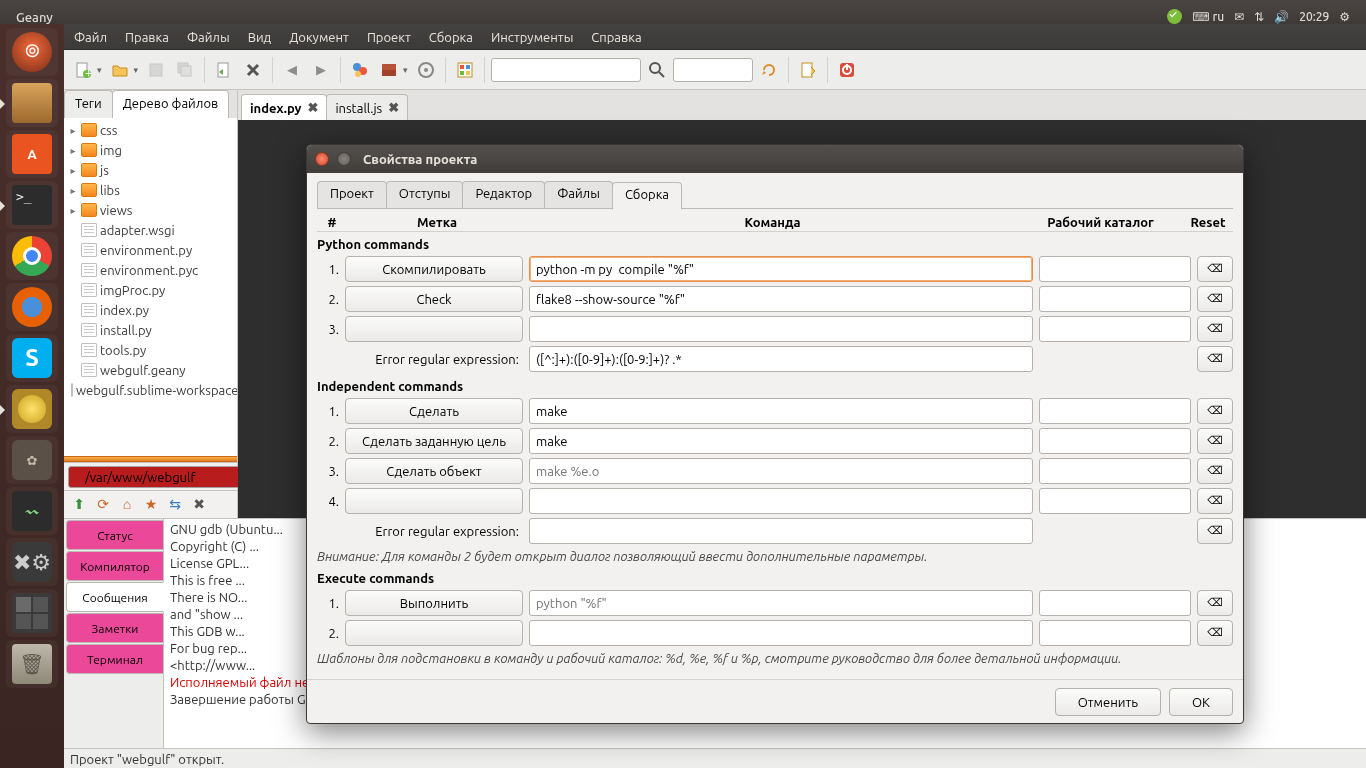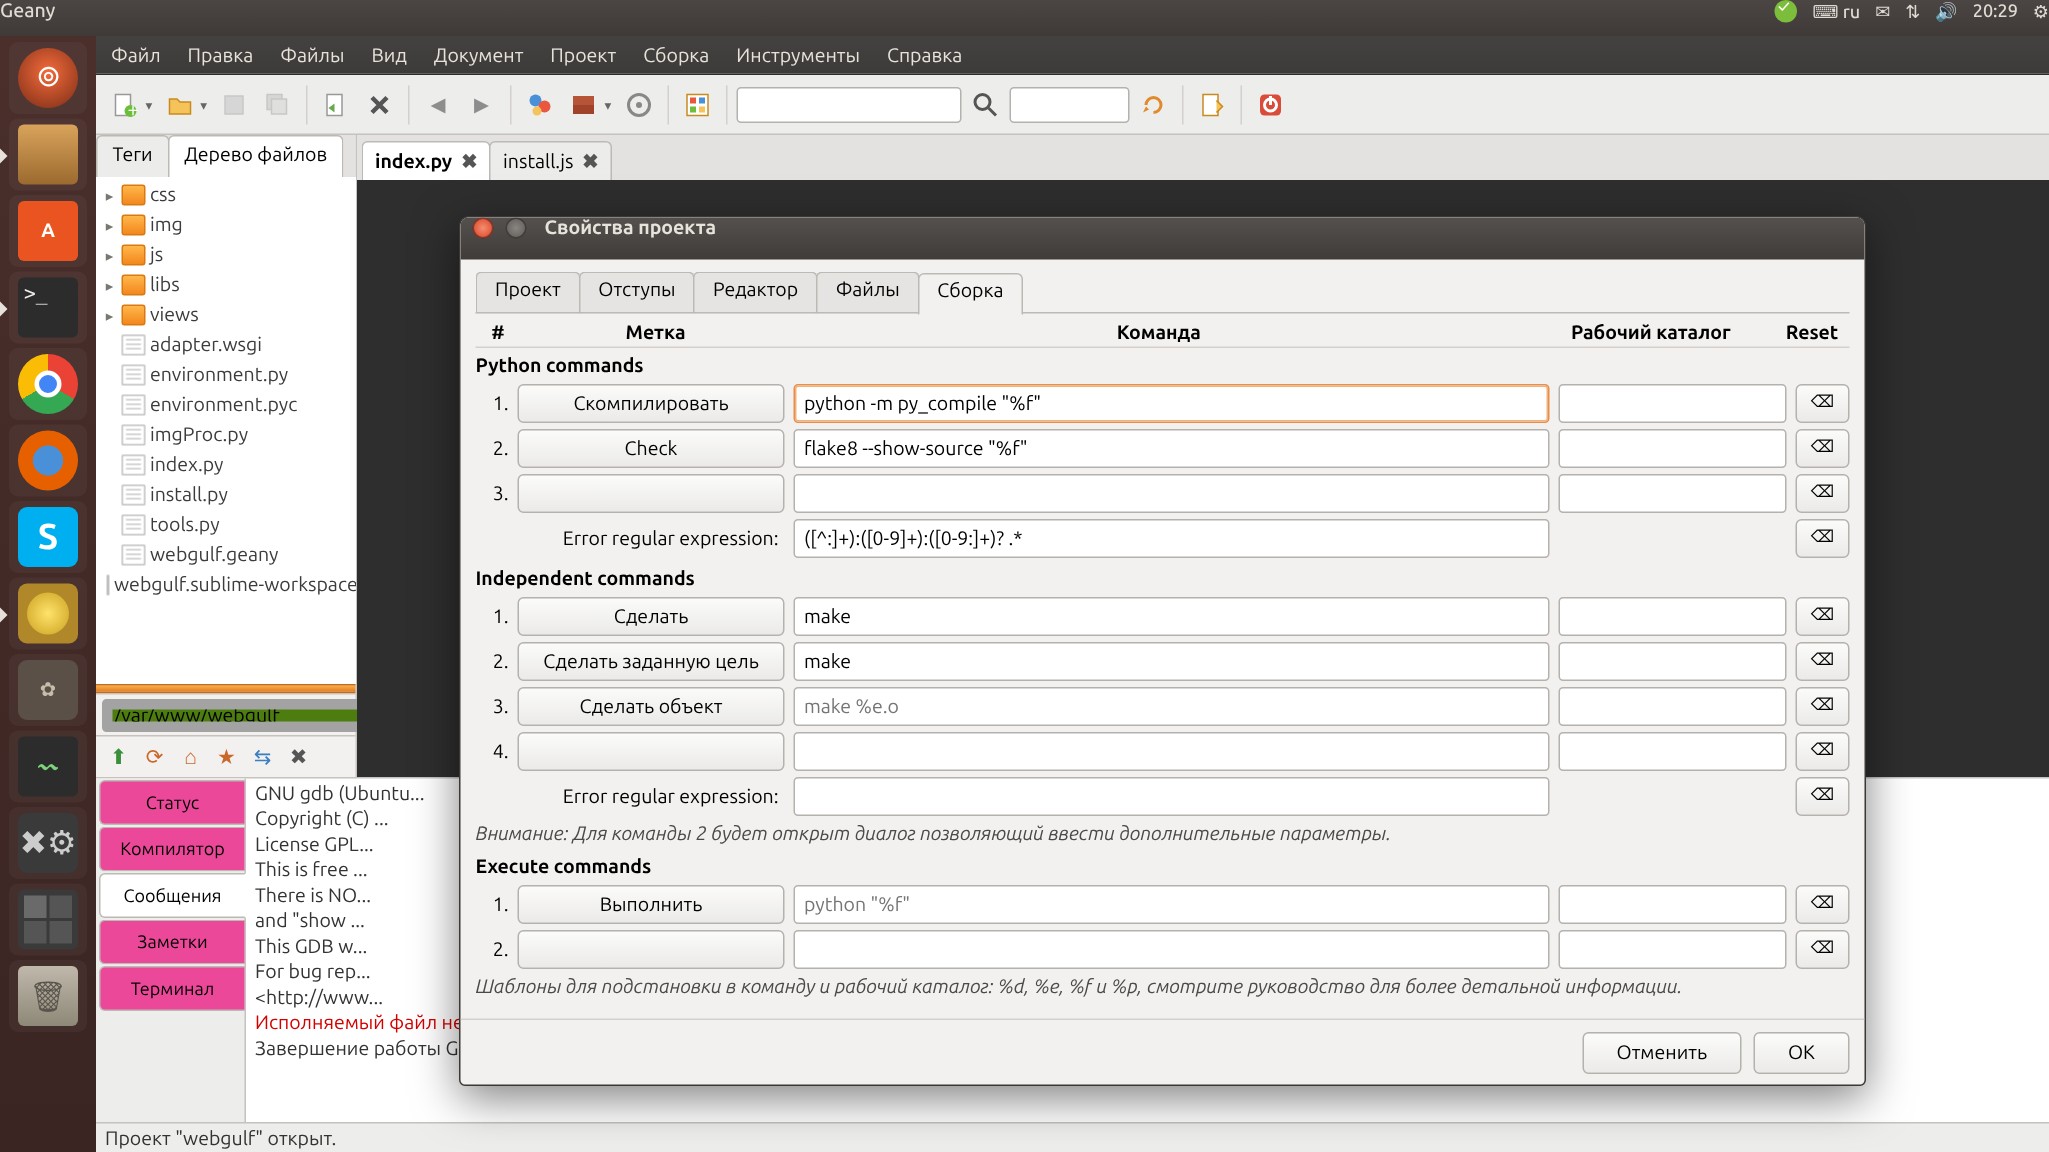--- a/index.html
+++ b/index.html
@@ -1,19 +1,19 @@
 <!DOCTYPE html>
 <html><head>
 <meta charset="utf-8">
 <style>
 * { margin:0; padding:0; box-sizing:border-box; font-family:"Ubuntu","Segoe UI",sans-serif; font-size:13px; }
 body { width:1366px; height:768px; overflow:hidden; background:#2e2825; position:relative; }
 
 
-.top-panel { height:24px; background:linear-gradient(#4b4644,#3f3a38); color:#dfdbd2; display:flex; align-items:flex-start; padding:0 0; font-weight:500; }
+.top-panel { height:24px; background:linear-gradient(#4b4644,#3f3a38); color:#dfdbd2; display:flex; align-items:flex-end; padding:0 16px; font-weight:500; }
 .top-panel .title { flex:1; }
 .top-panel .tray { display:flex; align-items:center; gap:10px; }
 .top-panel .tray span { font-size:12px; }
 .ico { display:inline-block; width:15px; height:15px; vertical-align:middle; }
 .ico.check { border-radius:50%; background:#7dbd3c; position:relative; }
 .ico.check::after { content:"✓"; color:#fff; font-size:11px; position:absolute; left:2px; top:-1px; }
 
 
 .launcher { position:absolute; left:0; top:24px; width:64px; height:744px; background:linear-gradient(#4a2f2b,#3a2522); display:flex; flex-direction:column; align-items:center; padding-top:4px; gap:3px; }
 .launcher .lbtn { width:52px; height:48px; border-radius:6px; background:rgba(255,255,255,.04); display:flex; align-items:center; justify-content:center; position:relative; }
@@ -39,21 +39,21 @@
 .sidetabs .tab.active { background:#fff;text-align:center; }
 .tree { flex:1; background:#fff; overflow:auto; font-size:13px; padding:2px 0; color:#3c3c3c; }
 .tree .node { display:flex; align-items:center; height:20px; padding-left:4px; gap:3px; white-space:nowrap; }
 .tree .arrow { width:10px; color:#7a7672; font-size:10px; text-align:center; }
 .tree .ficon { width:16px; height:14px; display:inline-block; }
 .fold { background:linear-gradient(#ffb74a,#f3871e); border-radius:2px; border:1px solid #d9790f; }
 .file { background:#fff; border:1px solid #c0c0c0; border-radius:1px; position:relative; }
 .file::after { content:""; position:absolute; left:2px; right:2px; top:2px; height:1px; background:#c9c9c9; box-shadow:0 3px #c9c9c9,0 6px #c9c9c9; }
 
 .pathbar { height:28px; border-top:1px solid #c6c2be; display:flex; align-items:center; padding:0 4px; }
-.pathbar input { flex:1; height:22px; border:7px solid #a3a3a3; border-radius:3px; padding:0 1px; background:#4d7c0f; }
+.pathbar input { flex:1; height:22px; border:1px solid #a3a3a3; border-radius:3px; padding:0 16px; background:#b91c1c; }
 .navrow { height:28px; border-top:1px solid #c6c2be; display:flex; align-items:center; gap:6px; padding:0 6px; }
 .navrow .ni { width:18px; height:18px; font-size:14px; text-align:center; }
 
 .editorzone { flex:1; display:flex; flex-direction:column; background:#2e2e2e; min-width:0; }
 .edtabs { height:30px; background:#e4e2e0; display:flex; align-items:flex-end; padding-left:3px; }
 .edtab { height:26px; display:flex; align-items:center; gap:6px; padding:0 8px; border:1px solid #bdb9b5; border-bottom:none; border-radius:4px 4px 0 0; background:#ececea; margin-right:-1px; }
 .edtab.active { background:#fff; font-weight:600; }
 .edtab .x { font-weight:bold; color:#555; }
 .editor { flex:1; background:#2e2e2e; }
 
@@ -61,21 +61,21 @@
 .msgtabs { width:100px; background:#ededec; border-right:1px solid #c6c2be; display:flex; flex-direction:column; }
 .msgtabs .mt { height:30px; display:flex; align-items:center; justify-content:center; border:1px solid #bdb9b5; border-right:none; border-radius:4px 0 0 4px; margin:1px 0 0 2px; background:#ec4899; font-size:12px; }
 .msgtabs .mt.active { background:#fff; border-right:1px solid #fff; margin-right:-1px; }
 .msgbody { flex:1; overflow:auto; padding:2px 6px; font-family:"DejaVu Sans Mono",monospace; font-size:12px; line-height:17px; color:#333; }
 .msgbody .red { color:#d40000; }
 
 .statusbar { height:20px; background:#ededec; border-top:1px solid #c6c2be; padding:0 6px; display:flex; align-items:center; font-size:12px; color:#333; }
 
 
 .dialog { position:absolute; left:306px; top:144px; width:938px; height:580px; background:#f2f1f0; border:1px solid #3b3734; border-radius:6px 6px 4px 4px; box-shadow:0 8px 30px rgba(0,0,0,.5); display:flex; flex-direction:column; overflow:hidden; }
-.dlg-titlebar { height:28px; background:linear-gradient(#54504d,#403c39); display:flex; padding:0 8px; gap:8px; color:#e7e3db; font-weight:600; }
+.dlg-titlebar { height:28px; background:linear-gradient(#54504d,#403c39); display:flex; align-items:center; padding:0 8px; gap:8px; color:#e7e3db; font-weight:600; }
 .wbtn { width:14px; height:14px; border-radius:50%; border:1px solid rgba(0,0,0,.4); }
 .wbtn.close { background:radial-gradient(#f58e6e,#d9432a); }
 .wbtn.min { background:radial-gradient(#8a8580,#5f5b57); }
 .dlg-body { flex:1; padding:8px 10px 6px; display:flex; flex-direction:column; overflow:auto; }
 .dlg-tabs { display:flex; height:28px; }
 .dlg-tabs .dt { padding:4px 12px; border:1px solid #bdb9b5; border-bottom:none; border-radius:4px 4px 0 0; background:#e6e4e2; margin-right:-1px; }
 .dlg-tabs .dt.active { background:#f2f1f0; border-bottom:1px solid #f2f1f0; position:relative; top:1px; }
 .dlg-head { display:flex; height:24px; align-items:center; font-weight:600; border-top:1px solid #bdb9b5; border-bottom:1px solid #d4d0cc; margin-top:-1px; padding-top:3px;}
 .col-n { width:30px; text-align:center; }
 .col-l { width:180px; text-align:center; }

